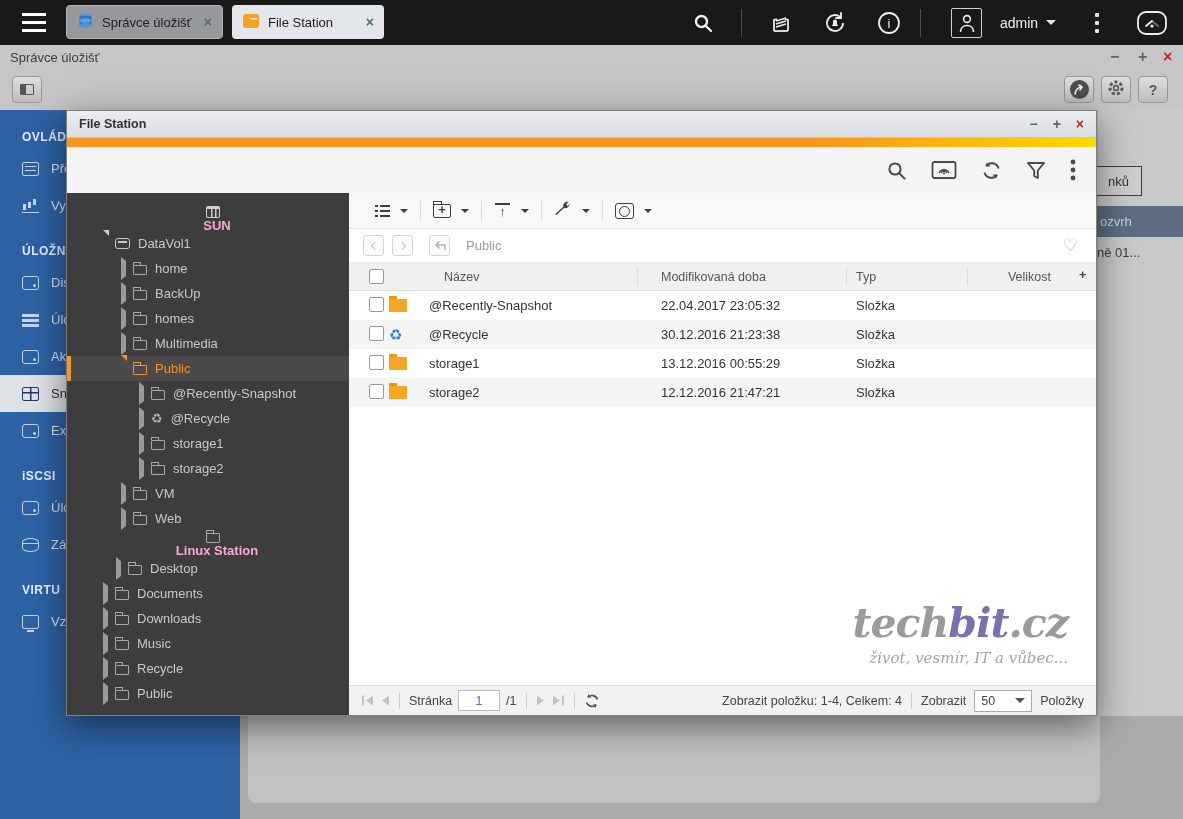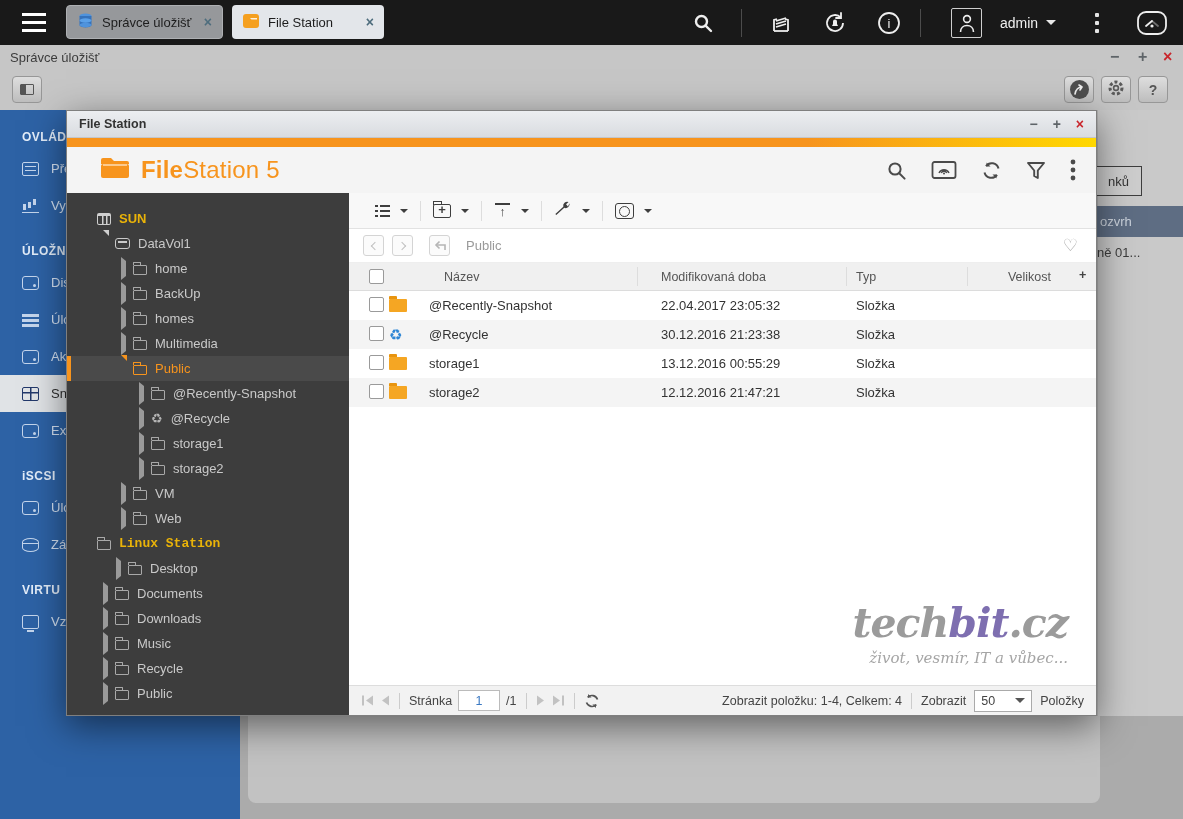--- a/index.html
+++ b/index.html
@@ -76,21 +76,21 @@
   #fs-logo { display:flex; align-items:center; gap:10px; }
   #fs-logo .lt { font-size:24px; color:#f7941d; letter-spacing:.2px; }
   #fs-logo .lt b { font-weight:bold; }
   #fs-header-icons { margin-left:auto; display:flex; align-items:center; gap:24px; color:#4a4a4a; }
   #fs-header-icons > div { cursor:pointer; display:flex; align-items:center; }
 
   #fs-body { left:0; top:82px; width:1029px; height:522px; display:flex; }
   
   #fs-tree { width:282px; height:100%; background:#3d3d3d; padding-top:13px; overflow:hidden; flex:none; }
   .tree-row { height:25px; display:flex; align-items:center; font-size:13px; color:#c9c9c9; position:relative; cursor:pointer; }
-  .tree-row.bold { color:#eab308; font-weight:bold; }
+  .tree-row.bold { color:#f9a8d4; font-weight:bold;flex-direction:column; }
   .tree-row.selected { background:#4a4a4a; color:#f7941d; }
   .tree-row.selected::before { content:""; position:absolute; left:0; top:0; bottom:0; width:4px; background:#f7941d; }
   .tw { display:inline-block; flex:none; }
   .arrow-c { width:0; height:0; border-top:4px solid transparent; border-bottom:4px solid transparent; border-left:5px solid #9a9a9a; }
   .arrow-e { width:0; height:0; border-left:6px solid transparent; border-top:6px solid #cfcfcf; transform:rotate(45deg); }
   .selected .arrow-e { border-top-color:#f7941d; }
   .t-folder { width:14px; height:10px; border:1.2px solid currentColor; border-radius:1px; position:relative; margin-top:2px; }
   .t-folder::before { content:""; position:absolute; left:-1.2px; top:-4px; width:6px; height:2.5px; border:1.2px solid currentColor; border-bottom:none; border-radius:1px 1px 0 0; }
   .t-nas { width:14px; height:12px; border:1.5px solid #cfcfcf; border-radius:2px;
       background:linear-gradient(#cfcfcf,#cfcfcf) 4px 0/1.5px 100% no-repeat, linear-gradient(#cfcfcf,#cfcfcf) 8px 0/1.5px 100% no-repeat;
@@ -337,30 +337,20 @@
     <span class="title">File Station</span>
     <span class="wcs">
       <span class="wc" style="font-size:14px;">−</span>
       <span class="wc" style="font-size:14px;">+</span>
       <span class="wc close" style="font-size:14px;">×</span>
     </span>
   </div>
   <div id="fs-orangebar" class="abs"></div>
 
   <div id="fs-header" class="abs">
-    <div id="fs-logo">
-      <span>
-        <svg width="32" height="26" viewBox="0 0 32 26">
-            <path d="M2 5a2 2 0 0 1 2-2h8l3 3h13a2 2 0 0 1 2 2v1H2z" fill="#f7941d"></path>
-            <rect x="2" y="9" width="28" height="14" rx="2" fill="#f7941d"></rect>
-            <path d="M4 9h24v2H4z" fill="#fff" opacity=".5"></path>
-          </svg>
-      </span>
-      <span class="lt"><b>File</b><span>Station 5</span></span>
-    </div>
     <div id="fs-header-icons">
       <div>
         <svg width="21" height="21" viewBox="0 0 21 21" fill="none" stroke="#4a4a4a" stroke-width="2">
             <circle cx="9" cy="9" r="5.6"></circle>
             <path d="M13.2 13.2 18.6 18.6" stroke-linecap="round"></path>
           </svg>
       </div>
       <div>
         <svg width="26" height="20" viewBox="0 0 26 20" fill="none" stroke="#4a4a4a" stroke-width="1.8">
             <rect x="1.5" y="2" width="23" height="16" rx="2"></rect>
@@ -475,21 +465,21 @@
           </span>
           <span>VM</span>
         </div>
         <div class="tree-row" style="padding-left: 54px;">
           <span class="tw" style="width: 12px;"><span class="arrow-c"></span></span>
           <span class="tw" style="margin-right: 8px; color: rgb(169, 169, 169);">
             <span class="t-folder" style="display: block;"></span>
           </span>
           <span>Web</span>
         </div>
-        <div class="tree-row bold" style="padding-left: 18px; font-family: Liberation Mono, monospace;">
+        <div class="tree-row bold" style="padding-left: 18px;">
           <span class="tw" style="width: 12px;"></span>
           <span class="tw" style="margin-right: 8px; color: rgb(169, 169, 169);">
             <span class="t-folder" style="display: block;"></span>
           </span>
           <span>Linux Station</span>
         </div>
         <div class="tree-row" style="padding-left: 49px;">
           <span class="tw" style="width: 12px;"><span class="arrow-c"></span></span>
           <span class="tw" style="margin-right: 8px; color: rgb(169, 169, 169);">
             <span class="t-folder" style="display: block;"></span>

